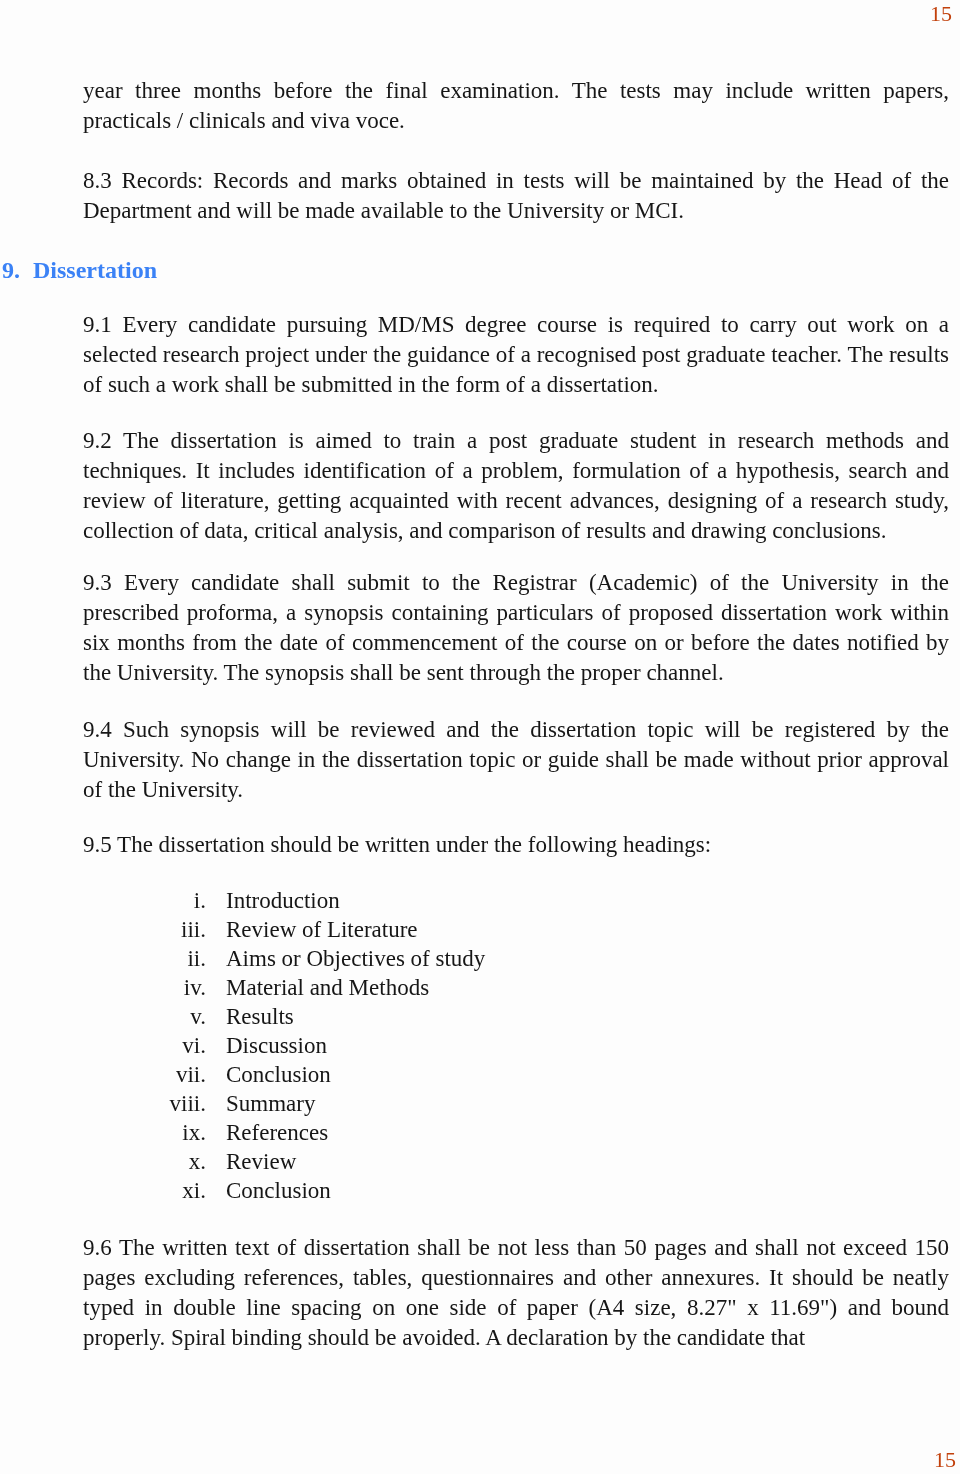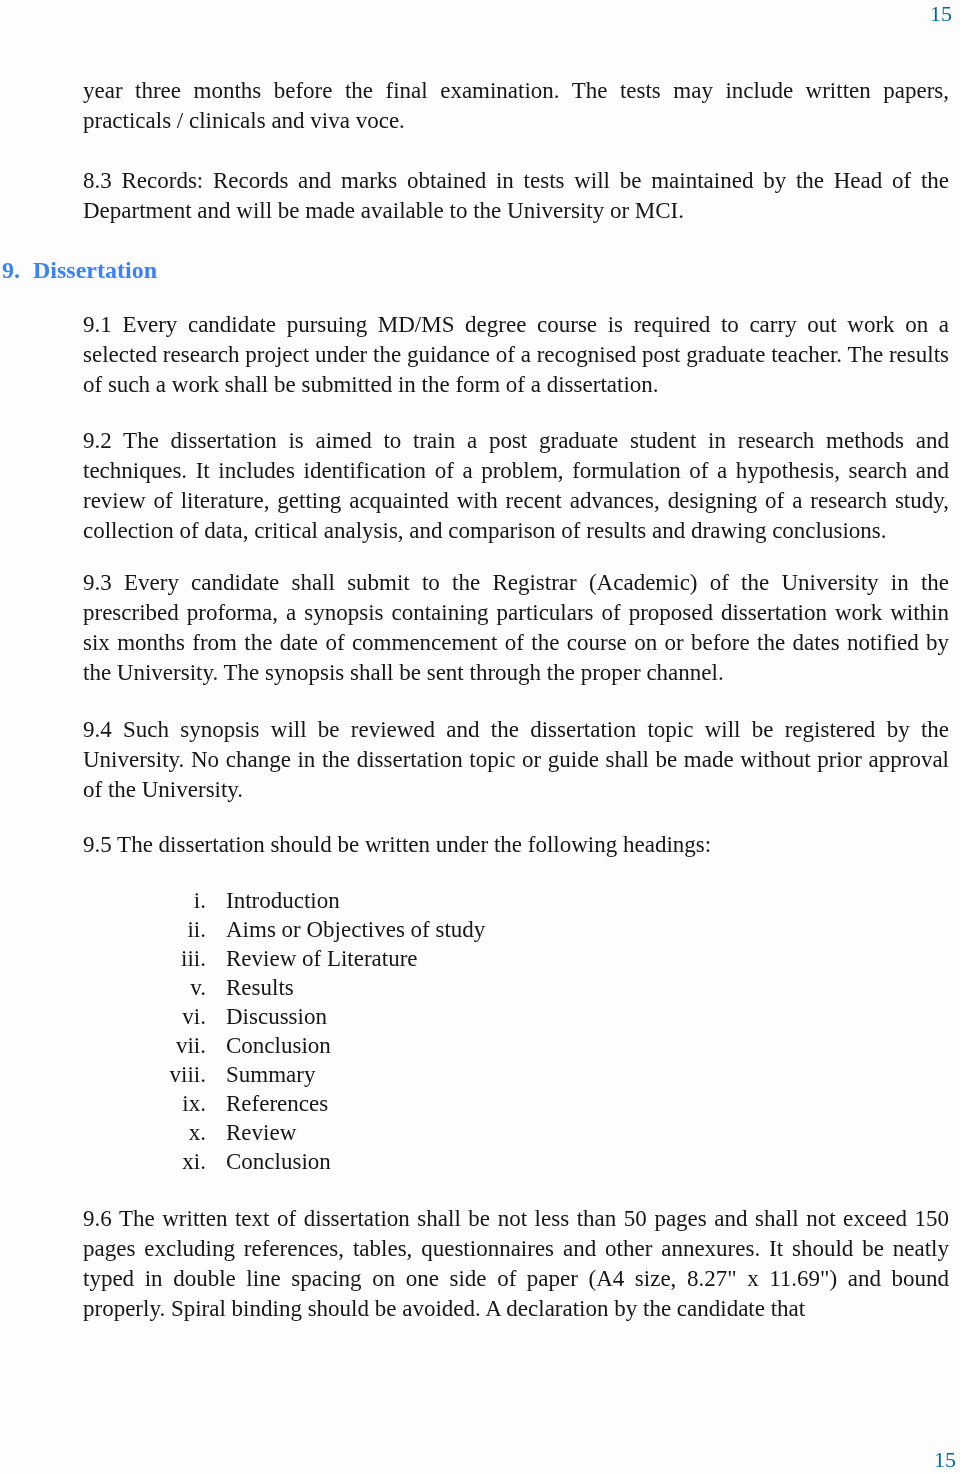--- a/index.html
+++ b/index.html
@@ -13,21 +13,21 @@
     height: 1474px;
     background: #fdfdfd;
     overflow: hidden;
     font-family: "Liberation Serif", serif;
     color: #161616;
   }
   .pagenum {
     position: absolute;
     font-size: 22px;
     line-height: 24px;
-    color: #0369a1;
+    color: #c2410c;
   }
   .pagenum.top    { top: 2px;    right: 8px; }
   .pagenum.bottom { bottom: 2px; right: 4px; }
 
   .content {
     position: absolute;
     left: 75px;
     top: 68px;
     width: 882px;
   }
@@ -100,26 +100,30 @@
     <p class="para p94">9.4 Such synopsis will be reviewed and the dissertation topic will be registered by the University. No change in the dissertation topic or guide shall be made without prior approval of the University.</p>
 
     <p class="para p95">9.5 The dissertation should be written under the following headings:</p>
 
     <div class="toc">
       <div class="toc-row">
         <span class="toc-num">i.</span>
         <span class="toc-label">Introduction</span>
       </div>
       <div class="toc-row">
+        <span class="toc-num">iii.</span>
+        <span class="toc-label">Review of Literature</span>
+      </div>
+      <div class="toc-row">
         <span class="toc-num">ii.</span>
         <span class="toc-label">Aims or Objectives of study</span>
       </div>
       <div class="toc-row">
-        <span class="toc-num">iii.</span>
-        <span class="toc-label">Review of Literature</span>
+        <span class="toc-num">iv.</span>
+        <span class="toc-label">Material and Methods</span>
       </div>
       <div class="toc-row">
         <span class="toc-num">v.</span>
         <span class="toc-label">Results</span>
       </div>
       <div class="toc-row">
         <span class="toc-num">vi.</span>
         <span class="toc-label">Discussion</span>
       </div>
       <div class="toc-row">

